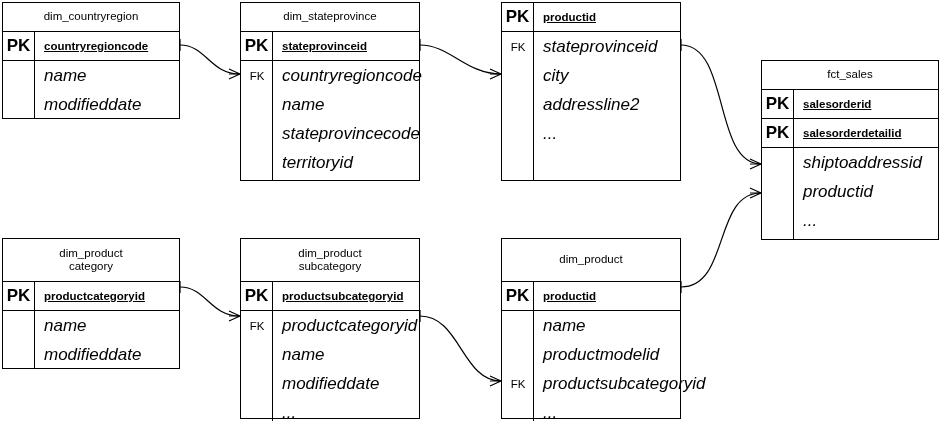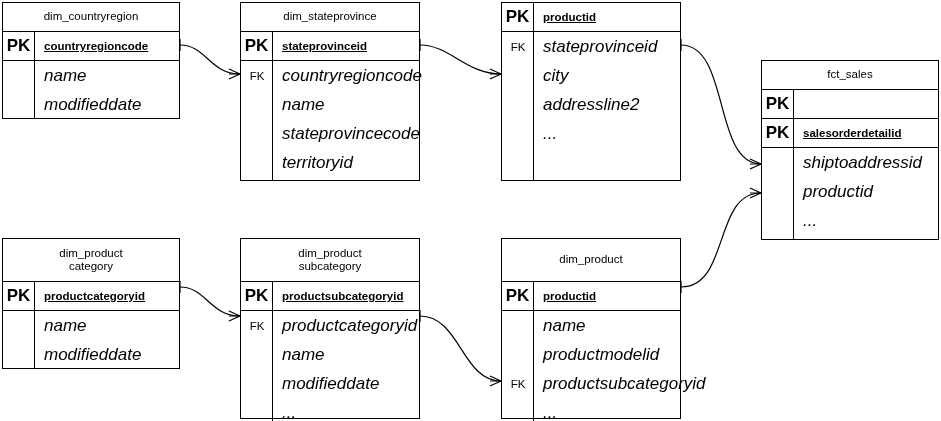--- a/index.html
+++ b/index.html
@@ -213,20 +213,21 @@
             <div class="attr-line">city</div>
             <div class="attr-line">addressline2</div>
             <div class="attr-line">...</div>
           </div>
         </div>
       </div>
       <div class="entity" style="left: 761px; top: 60px; width: 178px; height: 180px;">
         <div class="entity-title" style="height: 29px; flex: 0 0 29px;">fct_sales</div>
         <div class="row pk-row">
           <div class="keycell bold">PK</div>
+          <div class="attrcell key">salesorderid</div>
         </div>
         <div class="row pk-row">
           <div class="keycell bold">PK</div>
           <div class="attrcell key">salesorderdetailid</div>
         </div>
         <div class="body-block">
           <div class="body-keycol"></div>
           <div class="body-attrcol">
             <div class="attr-line">shiptoaddressid</div>
             <div class="attr-line">productid</div>

